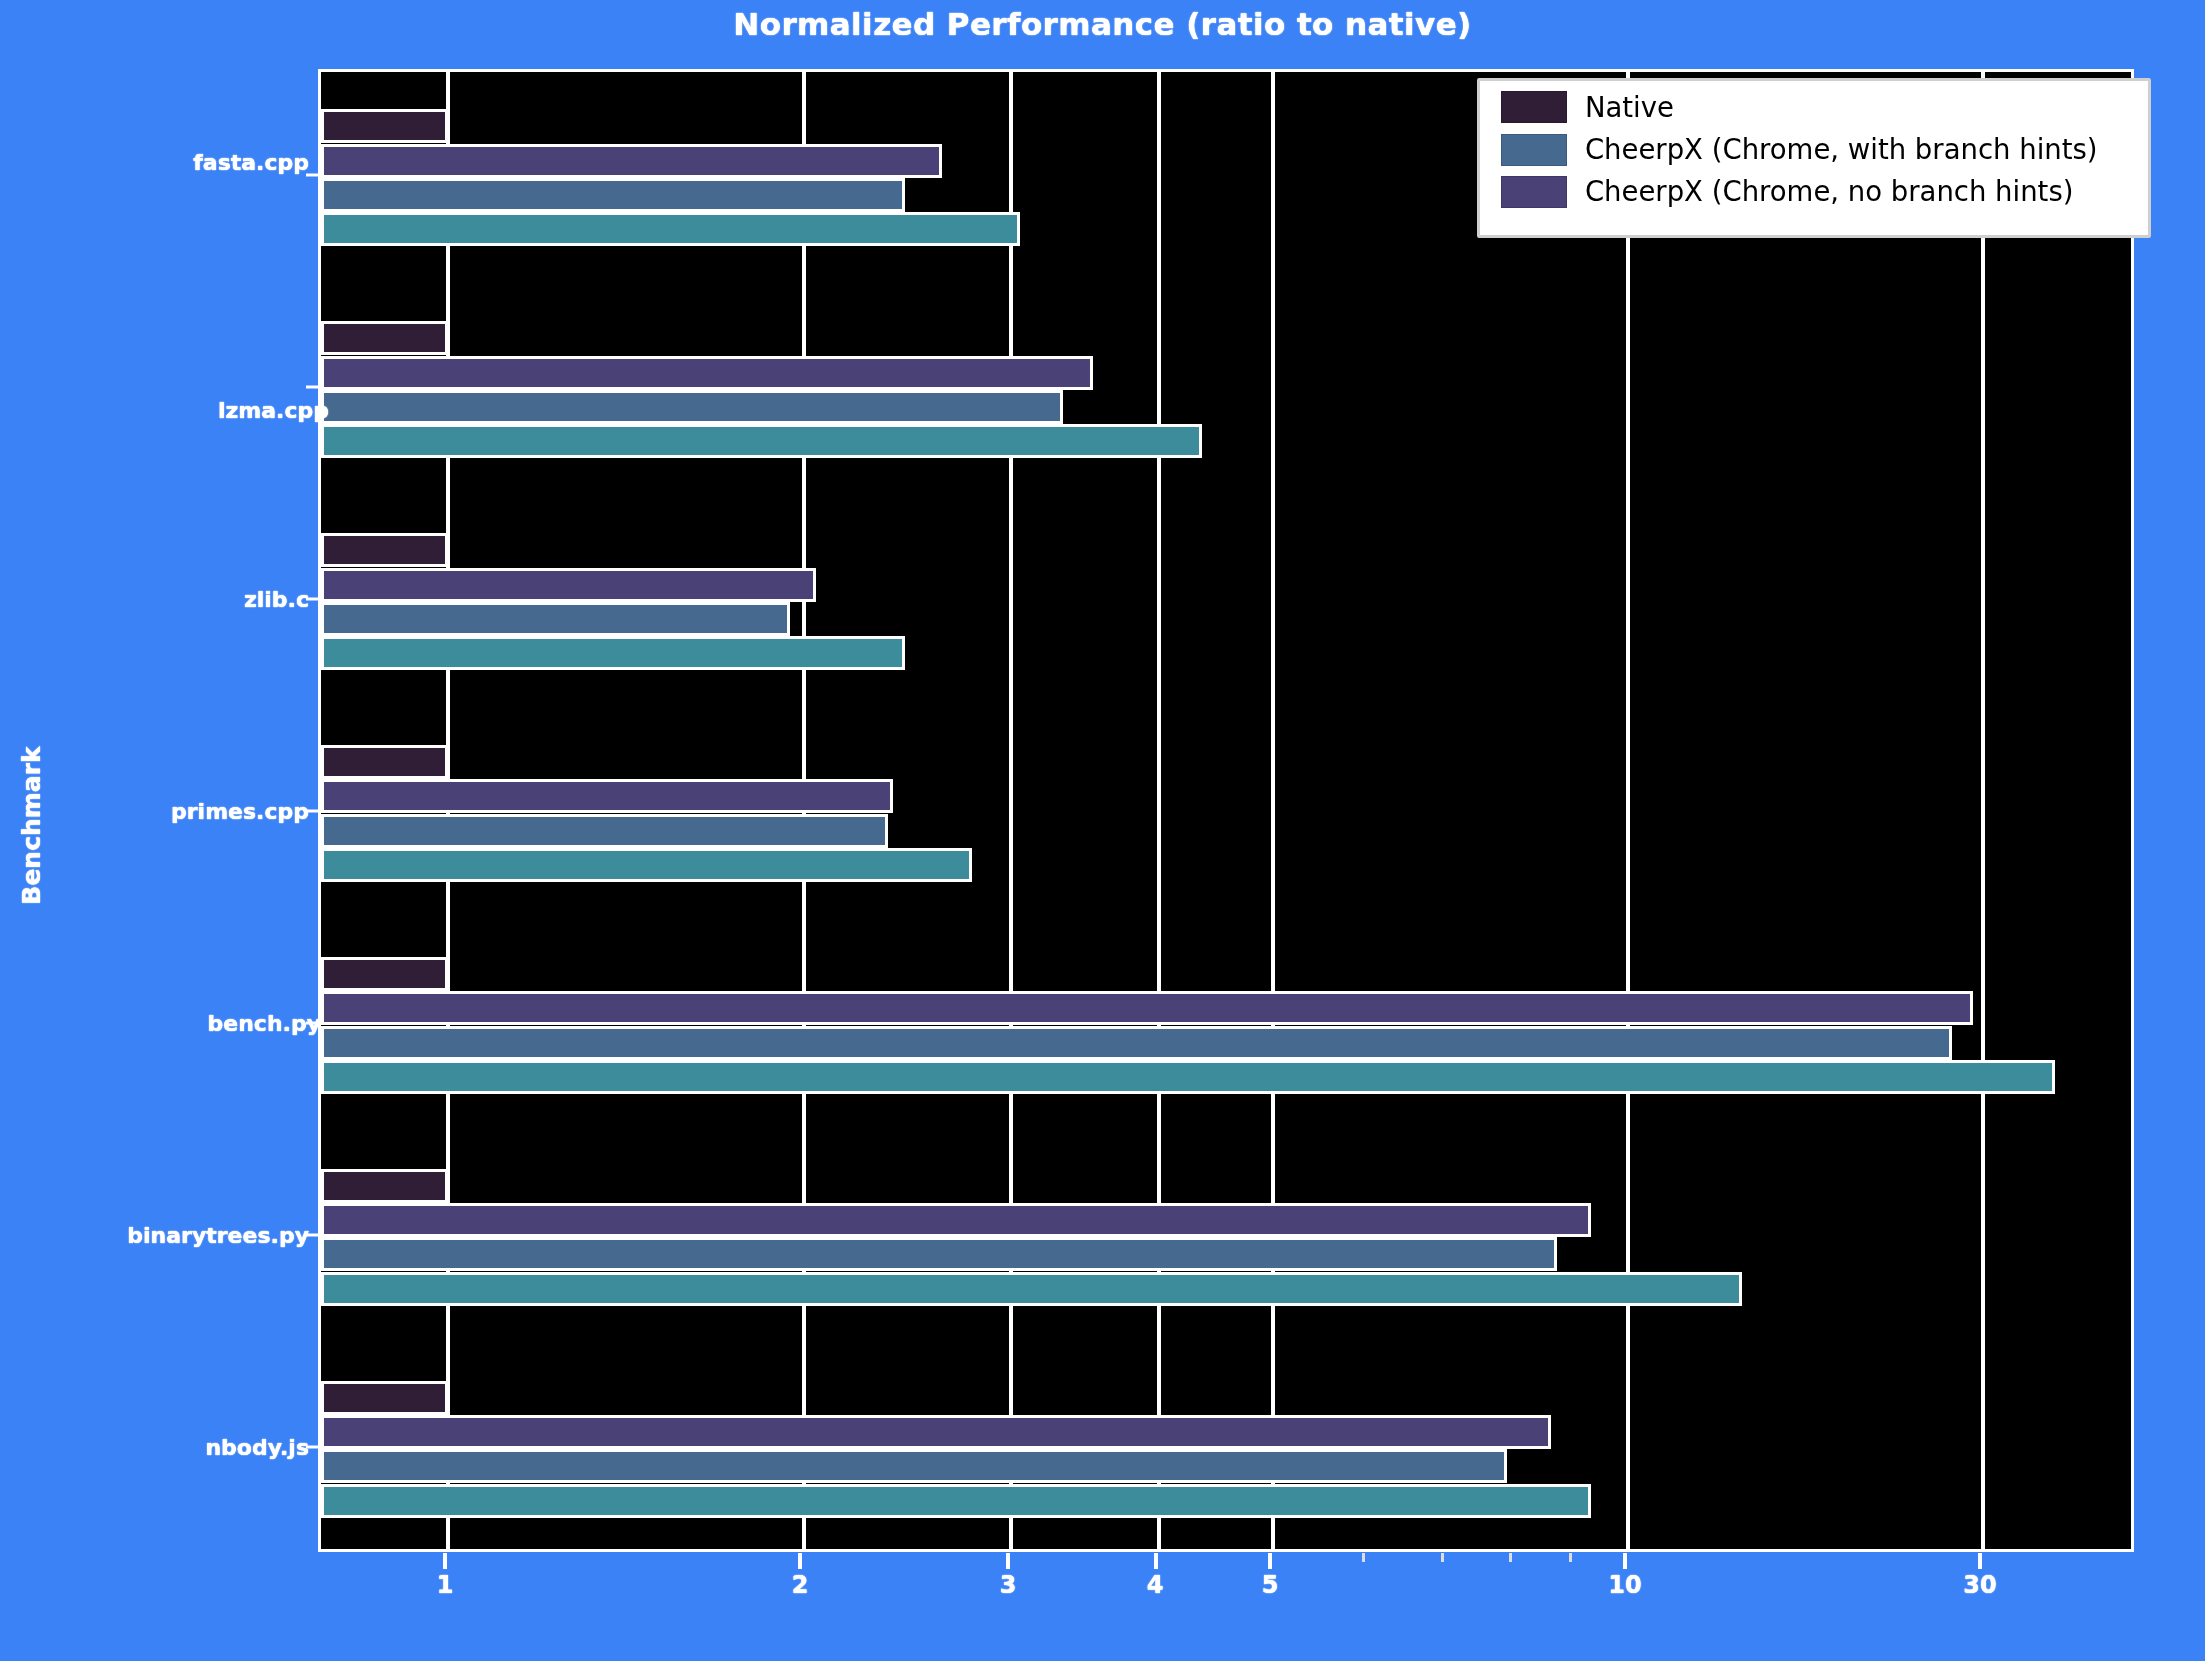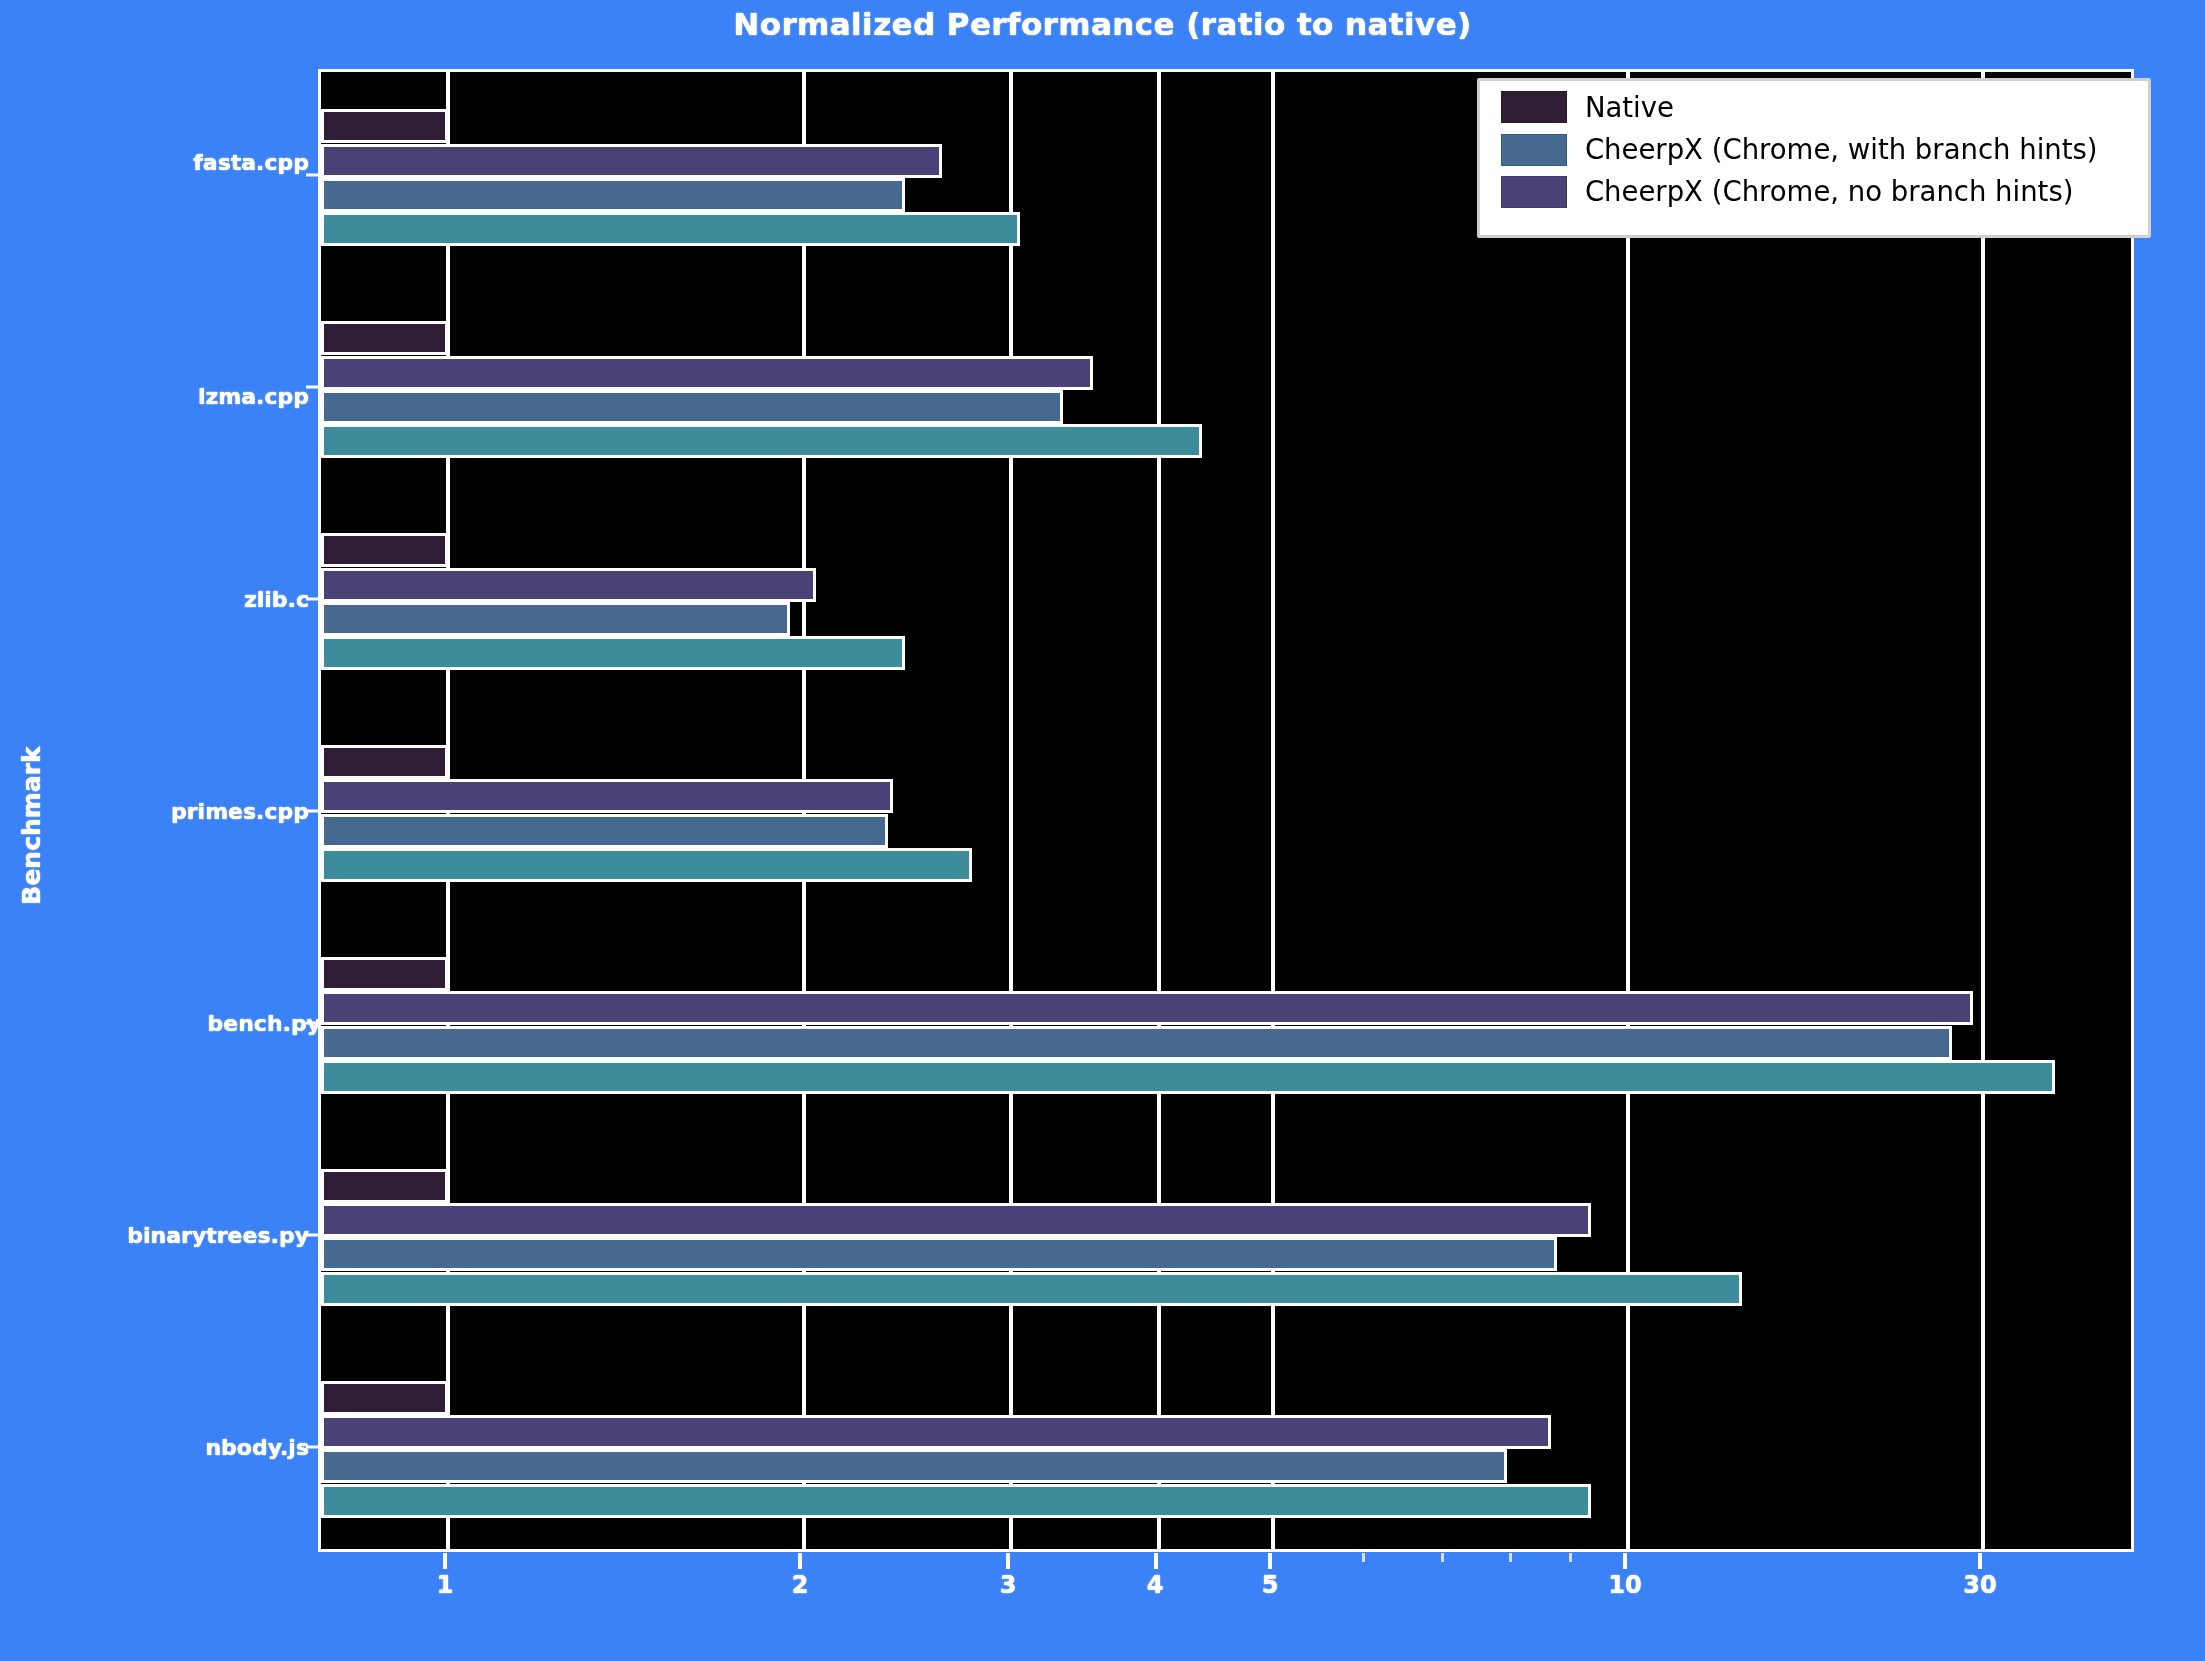--- a/index.html
+++ b/index.html
@@ -142,21 +142,21 @@
           <div class="bar" title="nbody.js / CheerpX (Chrome, no branch hints) = 8.6" style="top: 1343px; width: 1230px; background: rgb(74, 66, 118);"></div>
           <div class="bar" title="nbody.js / CheerpX (Chrome, with branch hints) = 7.9" style="top: 1377px; width: 1186px; background: rgb(70, 105, 143);"></div>
           <div class="bar" title="nbody.js / CheerpX (Firefox) = 9.3" style="top: 1412px; width: 1270px; background: rgb(61, 140, 155);"></div>
         </div>
       </div>
   </div>
 
   <div id="ylabels">
       <div class="ytick-row" style="top: 162px;">fasta.cpp</div>
       <div class="ytick-mark" style="top: 175px;"></div>
-      <div class="ytick-row" style="top: 396px;">lzma.cpp</div>
+      <div class="ytick-row" style="top: 410px; padding-left: 20px;">lzma.cpp</div>
       <div class="ytick-mark" style="top: 387px;"></div>
       <div class="ytick-row" style="top: 599px;">zlib.c</div>
       <div class="ytick-mark" style="top: 599px;"></div>
       <div class="ytick-row" style="top: 811px;">primes.cpp</div>
       <div class="ytick-mark" style="top: 811px;"></div>
       <div class="ytick-row" style="top: 1023px; margin-left: 12px;">bench.py</div>
       <div class="ytick-mark" style="top: 1023px;"></div>
       <div class="ytick-row" style="top: 1235px;">binarytrees.py</div>
       <div class="ytick-mark" style="top: 1235px;"></div>
       <div class="ytick-row" style="top: 1447px;">nbody.js</div>

